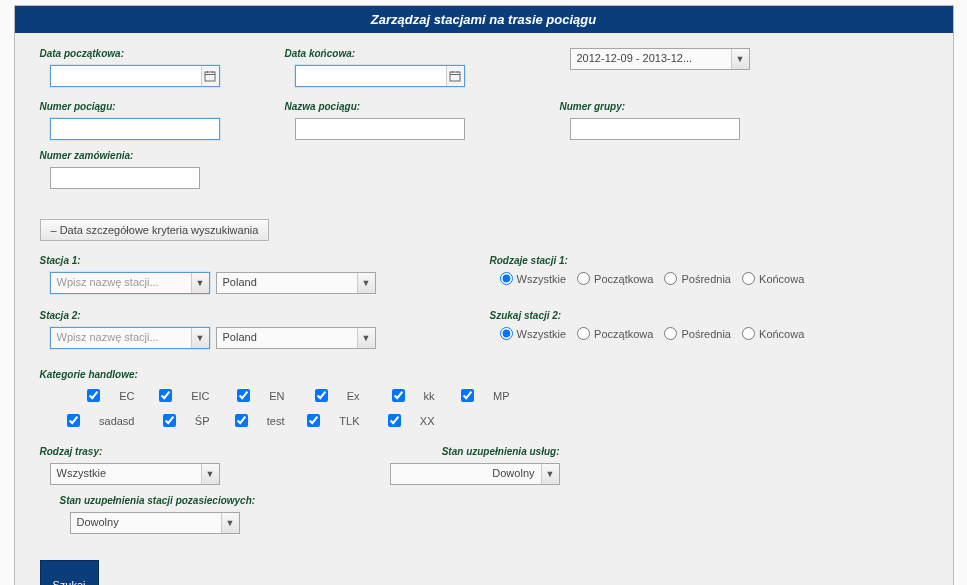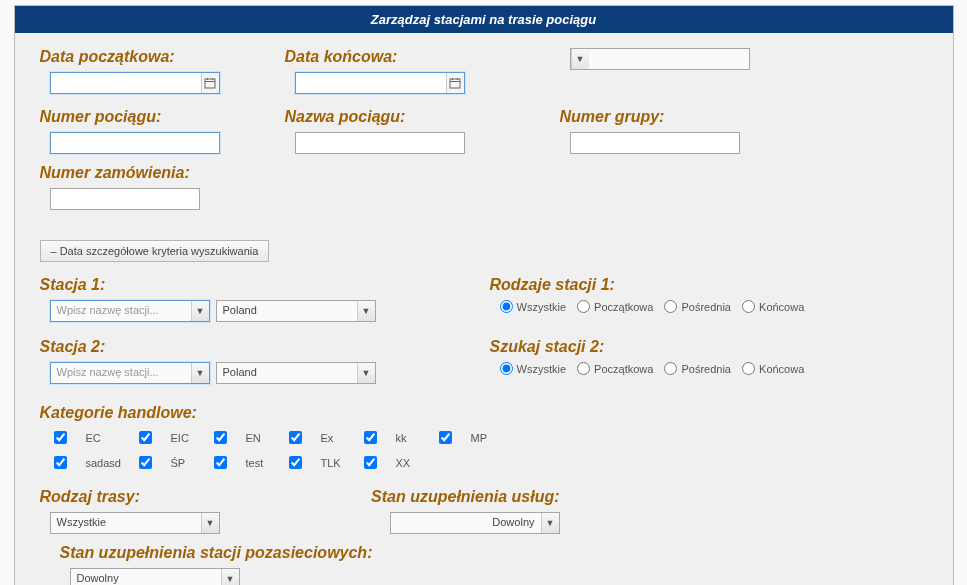--- a/index.html
+++ b/index.html
@@ -29,24 +29,24 @@
   .panel-body {
     padding: 15px 25px 18px 25px;
   }
   .row {
     display: flex;
     flex-wrap: wrap;
     margin-bottom: 4px;
   }
   .row.gap { margin-bottom: 14px; }
   .field-label {
-    color: #a16207;
+    color: #14532d;
     font-weight: bold;
     font-style: italic;
-    font-size: 16px;
+    font-size: 10px;
     margin-bottom: 6px;
     display: block;
   }
   .col { margin-right: 20px; margin-bottom: 10px; }
   .col.w225 { width: 225px; }
   .col.w200 { width: 200px; }
 
   .text-input, .combo, .date-input {
     border: 1px solid #a6a6a6;
     background: #fff;
@@ -133,21 +133,21 @@
     align-items: center;
     gap: 2px;
   }
   .radio-group input, .check-group input { margin: 0 2px 0 0; }
   .check-grid {
     display: grid;
     grid-template-columns: 85px 75px 75px 75px 75px 75px;
     row-gap: 6px;
     margin-left: 10px;
   }
-  .check-grid label { font-size: 11px; color: #555; display: inline-flex; align-items: center; gap: 16px;}
+  .check-grid label { font-size: 11px; color: #555; display: inline-flex; align-items: center; gap: 16px; justify-content: flex-end;}
   .primary-btn {
     background: #0b3d7b;
     color: #fff;
     border: 1px solid #062a59;
     padding: 18px 12px;
     font-size: 11px;
     cursor: pointer;
     margin-top: 12px;
   }
   .sec-row { display: flex; margin-bottom: 6px; }
@@ -188,20 +188,21 @@
                 <rect x="1" y="2" width="10" height="9" fill="none" stroke="#666"></rect>
                 <line x1="1" y1="4.5" x2="11" y2="4.5" stroke="#666"></line>
                 <line x1="3.5" y1="1" x2="3.5" y2="3" stroke="#666"></line>
                 <line x1="8.5" y1="1" x2="8.5" y2="3" stroke="#666"></line>
               </svg>
           </span>
         </div>
       </div>
       <div class="col w225" style="margin-left:30px;">
         <div class="combo-wrap indent" style="width:180px;">
+          <span class="combo-text">2012-12-09 - 2013-12...</span>
           <span class="combo-arrow">▼</span>
         </div>
       </div>
     </div>
 
     
     <div class="row gap">
       <div class="col w225">
         <span class="field-label">Numer pociągu:</span>
         <input class="text-input hl indent" style="width: 170px;">

